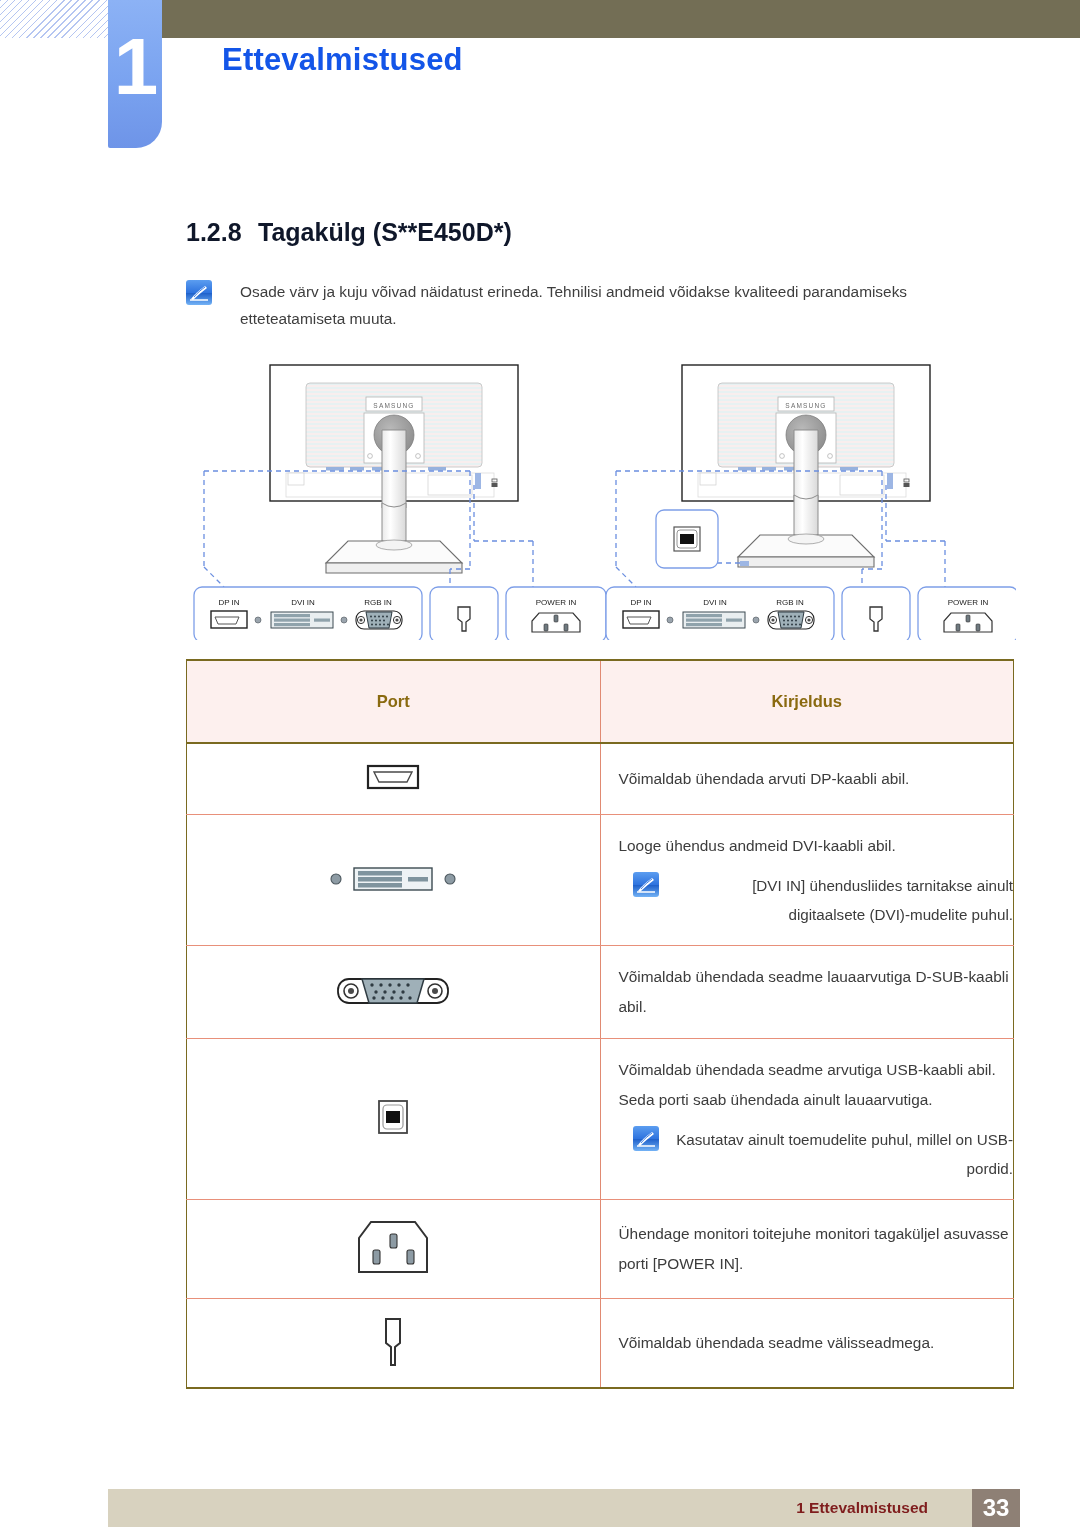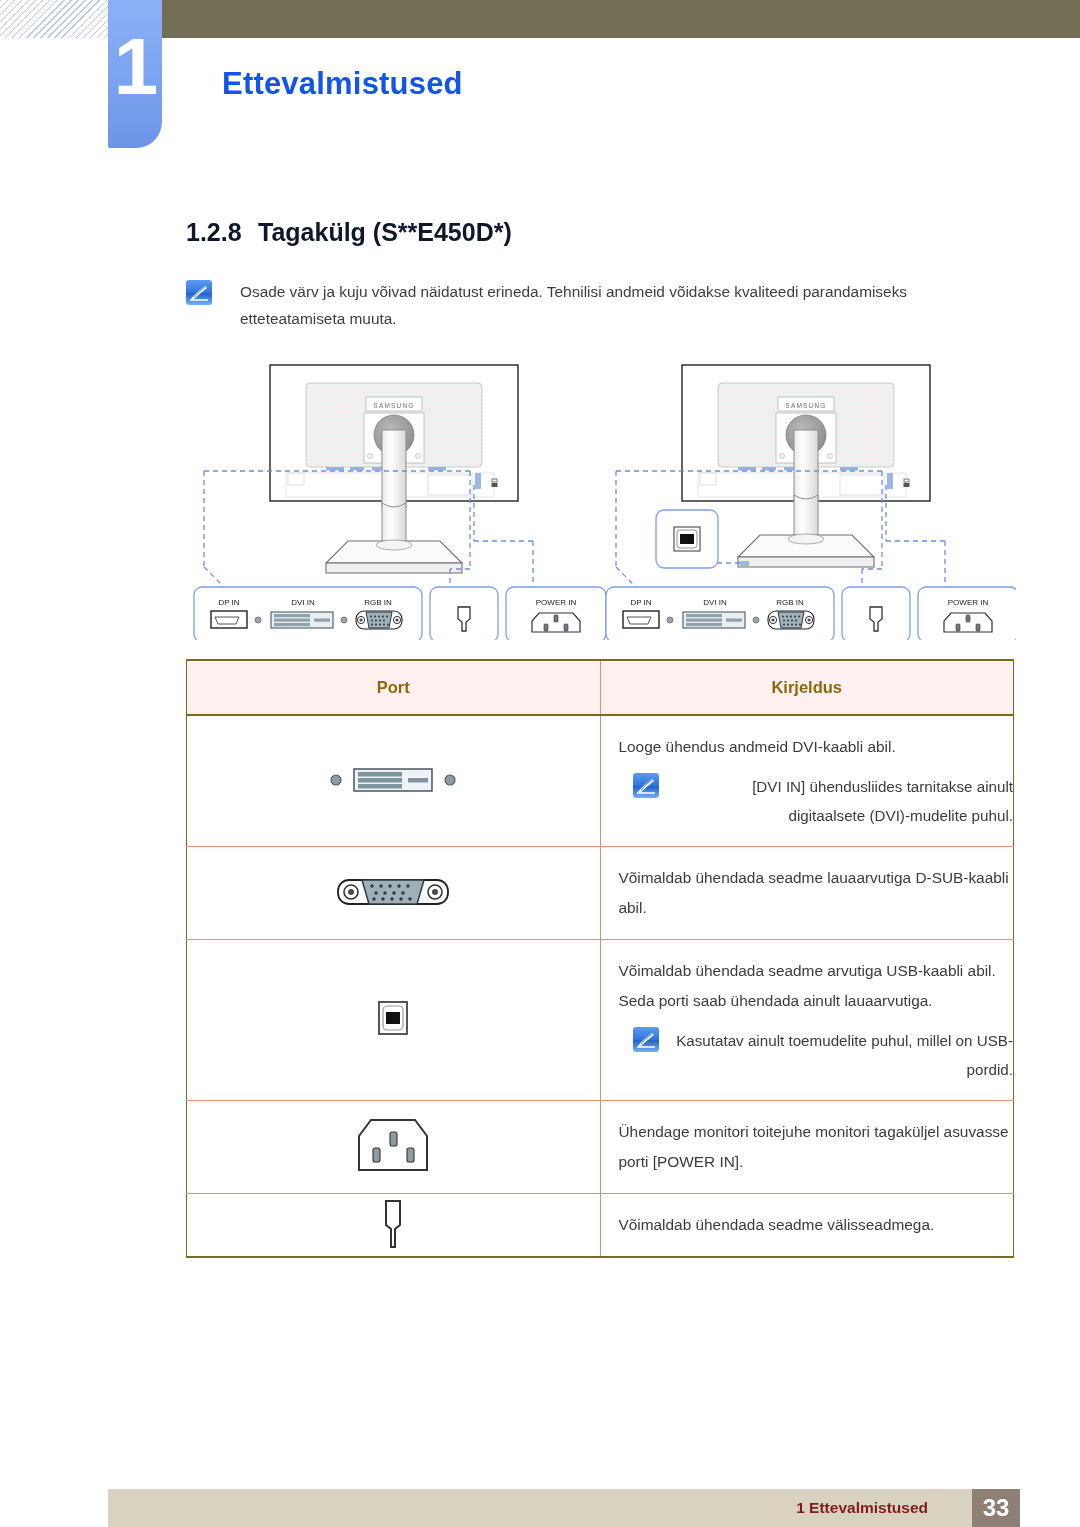--- a/index.html
+++ b/index.html
@@ -24,21 +24,21 @@
     background:linear-gradient(180deg,#8cb2f5 0%,#7aa3f0 55%,#6e94e8 100%);
     border-bottom-left-radius:2px;border-bottom-right-radius:26px;
   }
   .chap-num{
     position:absolute;left:108px;top:22px;width:54px;height:90px;
     color:#ffffff;font-size:80px;line-height:90px;font-weight:bold;
     text-align:center;letter-spacing:-2px;
   }
   .chap-title{
     position:absolute;left:222px;top:42px;
-    color:#1355e8;font-size:31px;font-weight:bold;letter-spacing:.2px;margin-top:24px;
+    color:#1355e8;font-size:31px;font-weight:bold;letter-spacing:.2px;
   }
 
   
   .sec-head{
     position:absolute;left:186px;top:218px;
     color:#0f172a;font-size:25px;font-weight:bold;
   }
   .sec-head .num{display:inline-block;width:72px;}
 
   
@@ -57,21 +57,21 @@
   .diagram{position:absolute;left:186px;top:355px;width:830px;height:285px;}
   .diagram svg{display:block;}
 
   
   .tbl{
     position:absolute;left:186px;top:659px;width:828px;
     border-collapse:collapse;table-layout:fixed;
   }
   .tbl th,.tbl td{
     border-left:1.3px solid #7a6a20;border-right:1.3px solid #7a6a20;
-    padding:2px;vertical-align:middle;
+    padding:16px;vertical-align:middle;
   }
   .tbl thead th{
     background:#fdf0ee;height:49px;color:#8a6a10;font-size:16.5px;font-weight:bold;
     border-top:2px solid #7a6a20;border-bottom:2px solid #7a6a20;text-align:center;
   }
   .tbl thead th.c1{border-right:1.3px solid #e08a72;}
   .tbl tbody td{
     border-bottom:1.3px solid #e8907a;background:#ffffff;
   }
   .tbl tbody tr:last-child td{border-bottom:2px solid #7a6a20;}
@@ -349,20 +349,33 @@
 
 <table class="tbl">
   <thead>
     <tr>
       <th class="c1">Port</th>
       <th>Kirjeldus</th>
     </tr>
   </thead>
   <tbody>
 
+    <tr>
+      <td class="c1">
+        <span class="porticon">
+          <svg width="62" height="34" viewBox="0 0 62 34">
+            <rect x="6" y="6" width="50" height="22" fill="#ffffff" stroke="#222" stroke-width="2.2"></rect>
+            <path d="M12 12 h38 l-5 10 h-28 Z" fill="#ffffff" stroke="#4a4a4a" stroke-width="1.4"></path>
+          </svg>
+        </span>
+      </td>
+      <td class="c2">
+        <div class="desc">Võimaldab ühendada arvuti DP-kaabli abil.</div>
+      </td>
+    </tr>
 
     <tr>
       <td class="c1">
         <span class="porticon">
           <svg width="134" height="40" viewBox="0 0 134 40">
             <circle cx="10" cy="21" r="5" fill="#8d9ba4" stroke="#4a555c" stroke-width="1.1"></circle>
             <circle cx="124" cy="21" r="5" fill="#8d9ba4" stroke="#4a555c" stroke-width="1.1"></circle>
             <rect x="28" y="10" width="78" height="22" fill="#eef3f5" stroke="#3d4b52" stroke-width="1.4"></rect>
             <g fill="#7f949e">
               <rect x="32" y="13" width="44" height="4.5"></rect>

